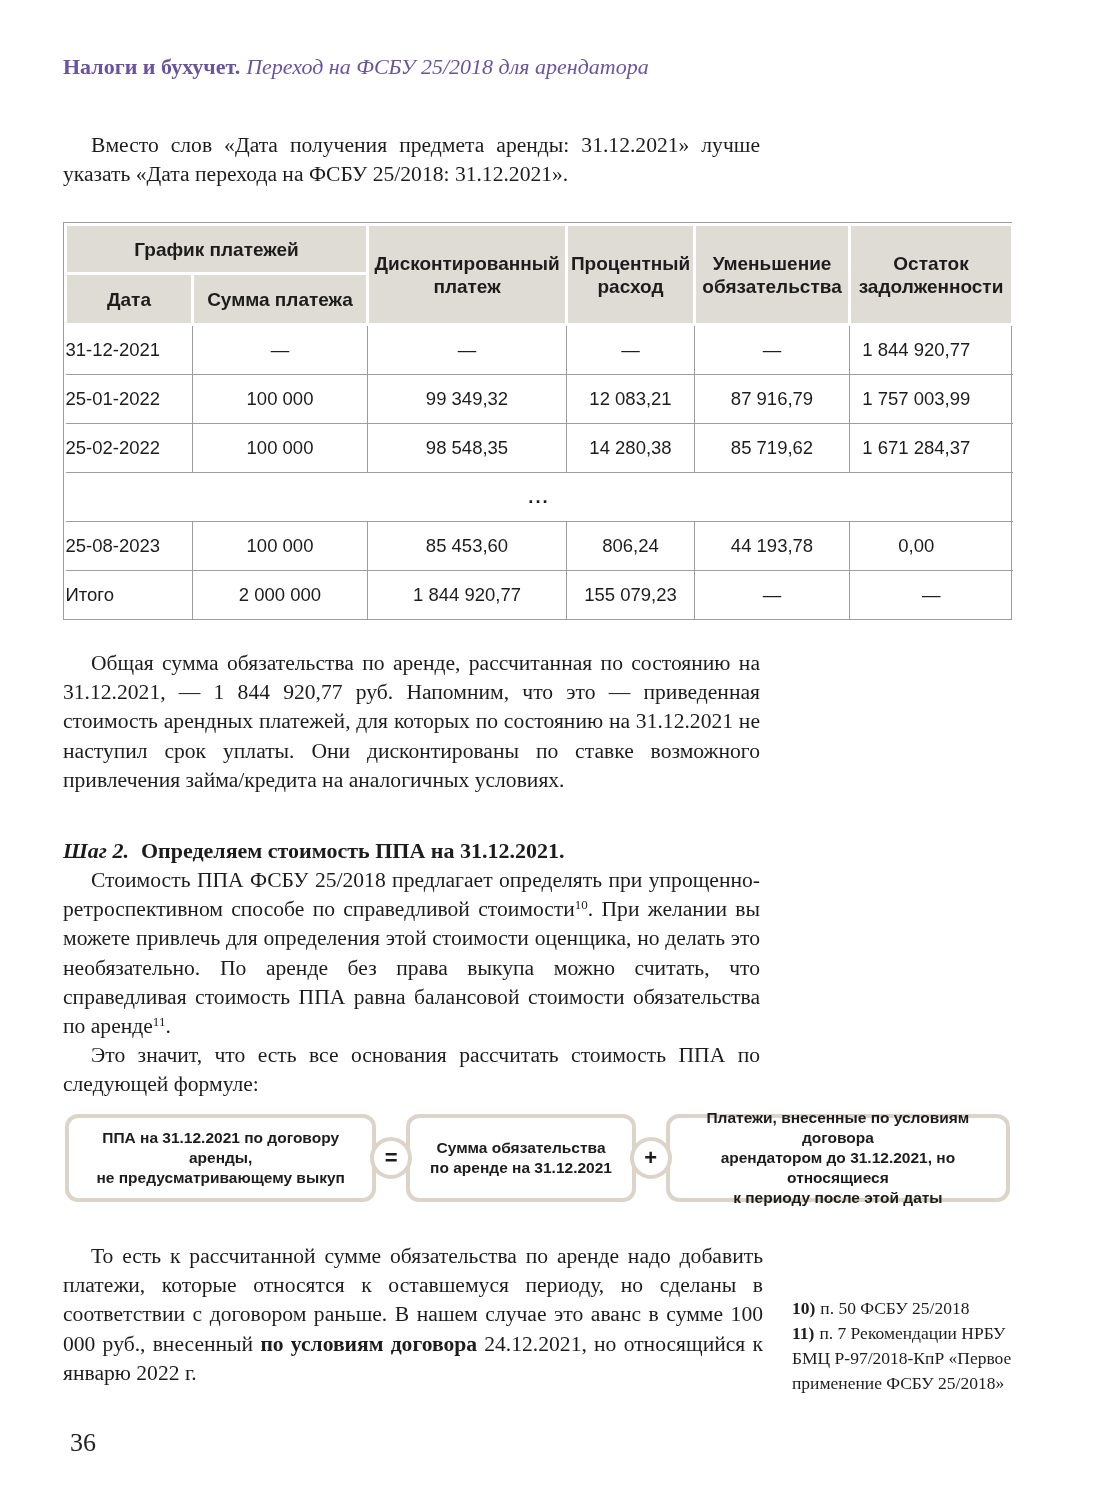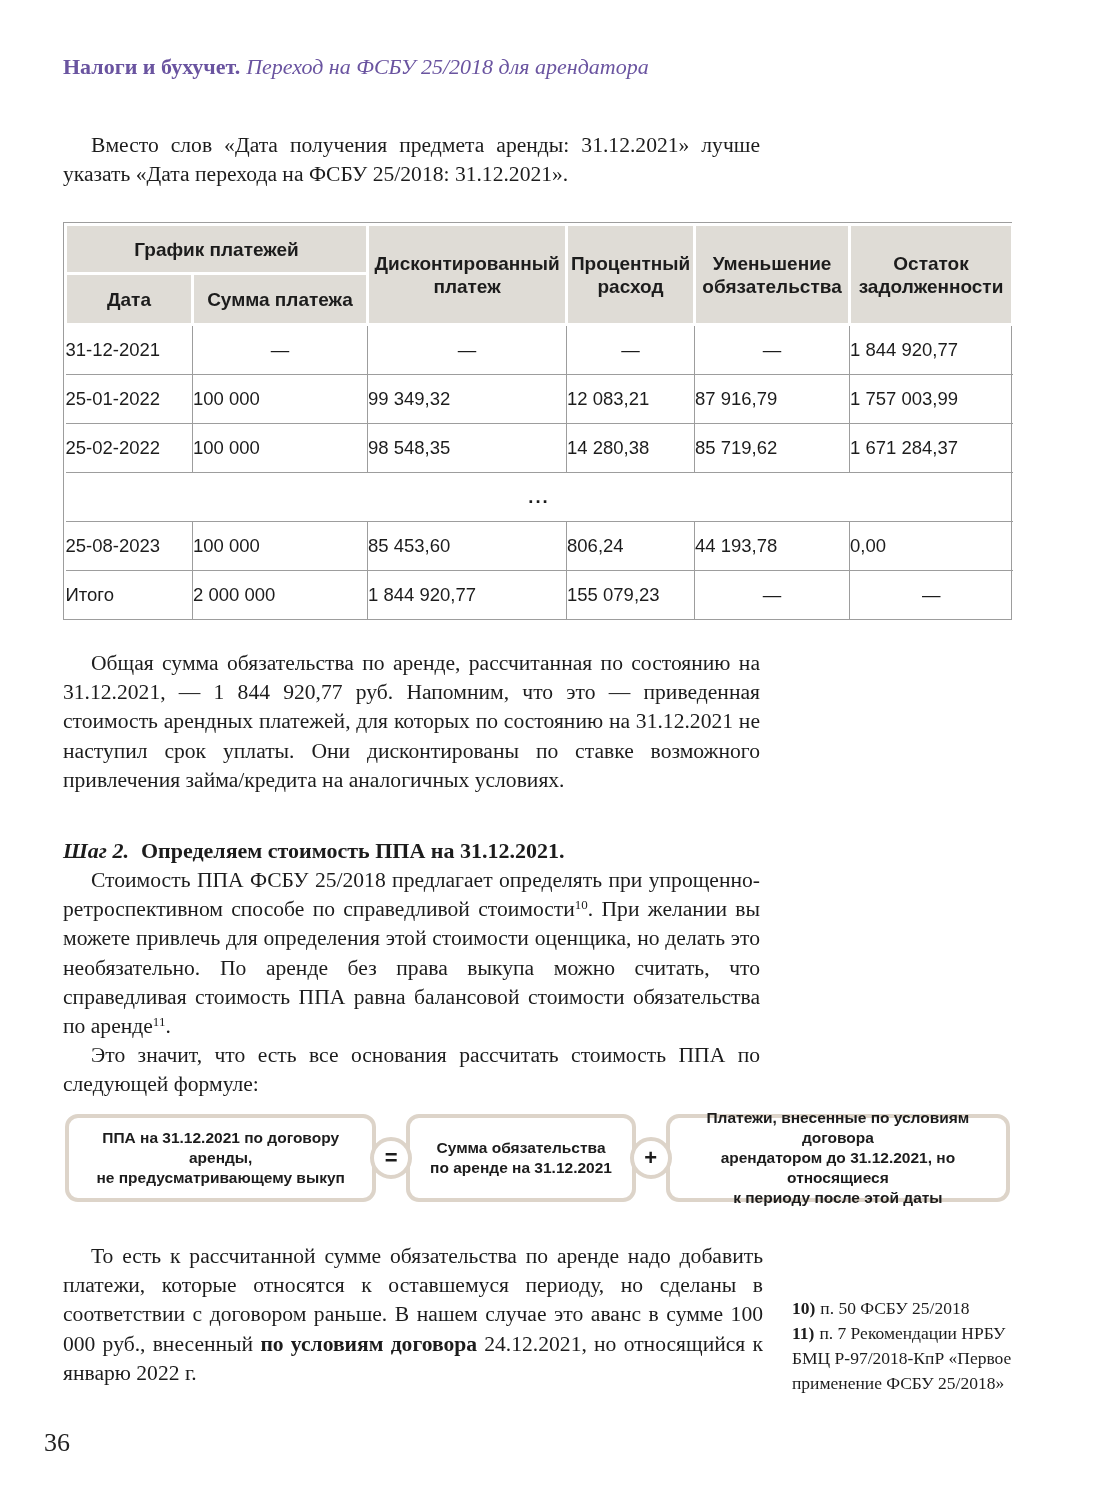--- a/index.html
+++ b/index.html
@@ -60,21 +60,21 @@
   table.ptable td {
     border:1px solid #9d9d9d; height:48px;
     font-family:"Liberation Sans", sans-serif;
     font-size:18.5px; color:#1c1c1c; vertical-align:middle;
     padding:0;
   }
   table.ptable tr td:first-child { border-left:none; }
   table.ptable tr td:last-child  { border-right:none; }
   table.ptable tr:last-child td  { border-bottom:none; }
   td.cell-label { text-align:left;  padding-left:17px; }
-  td.cell-num   { text-align:left; padding-right:44px; }
+  td.cell-num   { text-align:center; padding-right:44px; }
   td.cell-num:last-child { padding-right:30px; }
   td.cell-dash  { text-align:center; }
   td.cell-ellipsis {
     text-align:center; font-weight:bold; font-size:19px; height:50px;
     letter-spacing:2px;
   }
 
   
   .formula {
     position:absolute; left:65px; top:1114px; width:945px;
@@ -102,21 +102,21 @@
   
   .footnotes {
     position:absolute; left:792px; top:1296px; width:230px;
     font-size:17.5px; line-height:25px; text-align:left;
   }
   .footnotes p { margin:0; }
   .footnotes .fn-num { font-weight:bold; margin-right:5px; }
 
   
   .page-number {
-    position:absolute; left:44px; top:1428px;
+    position:absolute; left:70px; top:1428px;
     font-size:26px; color:#222222;
   }
 </style>
 </head>
 <body>
 
 <div class="masthead">
   <span class="brand">Налоги и бухучет.</span><span class="topic">Переход на ФСБУ 25/2018 для арендатора</span>
 </div>
 

